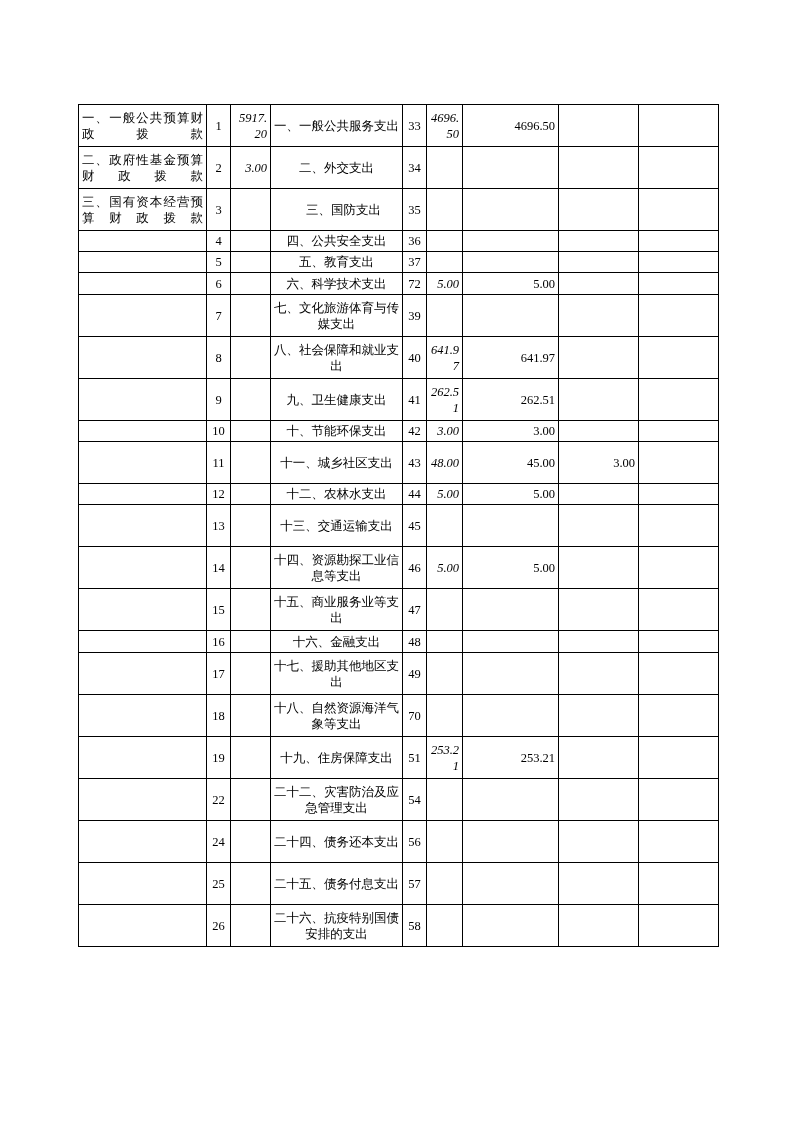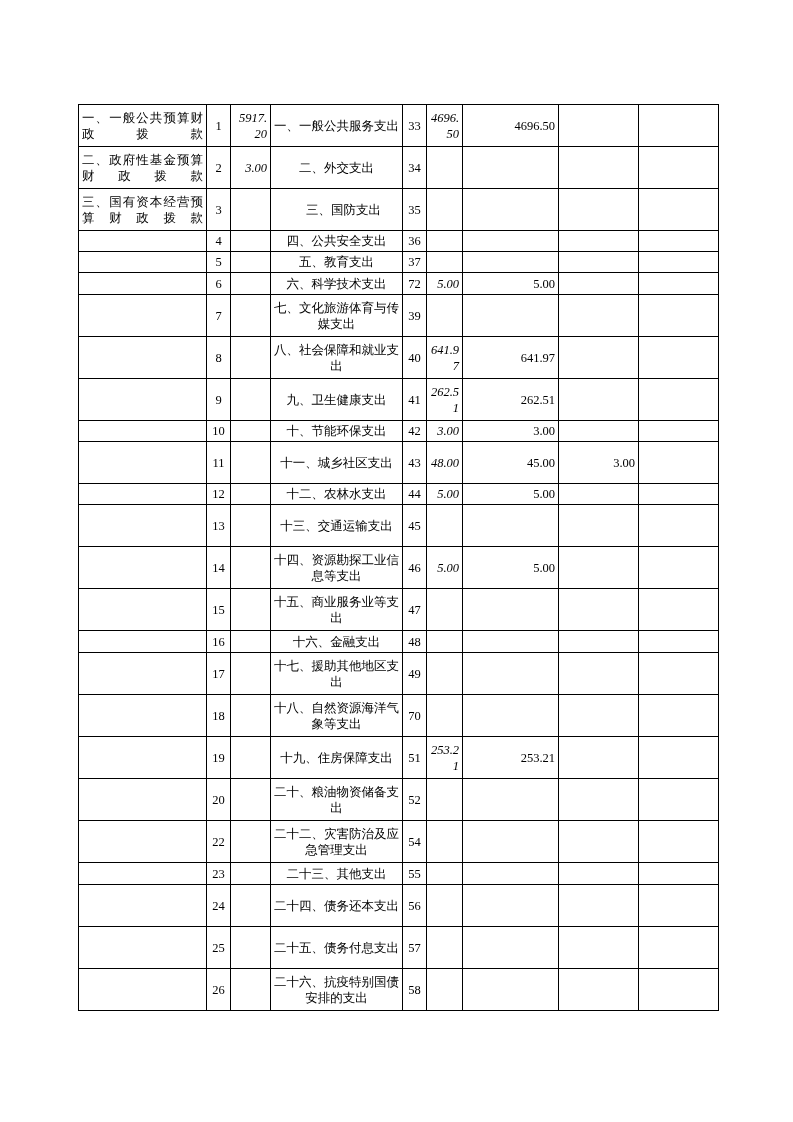--- a/index.html
+++ b/index.html
@@ -312,56 +312,34 @@
         <td class="num">19</td>
         <td class="amt-narrow"></td>
         <td class="lbl-plain">十九、住房保障支出</td>
         <td class="num">51</td>
         <td class="amt-narrow">253.21</td>
         <td class="amt">253.21</td>
         <td class="amt"></td>
         <td class="amt"></td>
       </tr>
 
-      <tr style="height:42px">
-        <td class="lbl"></td>
-        <td class="num">20</td>
-        <td class="amt-narrow"></td>
-        <td class="lbl-plain">二十、粮油物资储备支出</td>
-        <td class="num">52</td>
-        <td class="amt-narrow"></td>
-        <td class="amt"></td>
-        <td class="amt"></td>
-        <td class="amt"></td>
-      </tr>
 
 
       <tr style="height:42px">
         <td class="lbl"></td>
         <td class="num">22</td>
         <td class="amt-narrow"></td>
         <td class="lbl-plain">二十二、灾害防治及应急管理支出</td>
         <td class="num">54</td>
         <td class="amt-narrow"></td>
         <td class="amt"></td>
         <td class="amt"></td>
         <td class="amt"></td>
       </tr>
 
-      <tr style="height:22px">
-        <td class="lbl"></td>
-        <td class="num">23</td>
-        <td class="amt-narrow"></td>
-        <td class="lbl-plain">二十三、其他支出</td>
-        <td class="num">55</td>
-        <td class="amt-narrow"></td>
-        <td class="amt"></td>
-        <td class="amt"></td>
-        <td class="amt"></td>
-      </tr>
 
       <tr style="height:42px">
         <td class="lbl"></td>
         <td class="num">24</td>
         <td class="amt-narrow"></td>
         <td class="lbl-plain">二十四、债务还本支出</td>
         <td class="num">56</td>
         <td class="amt-narrow"></td>
         <td class="amt"></td>
         <td class="amt"></td>

